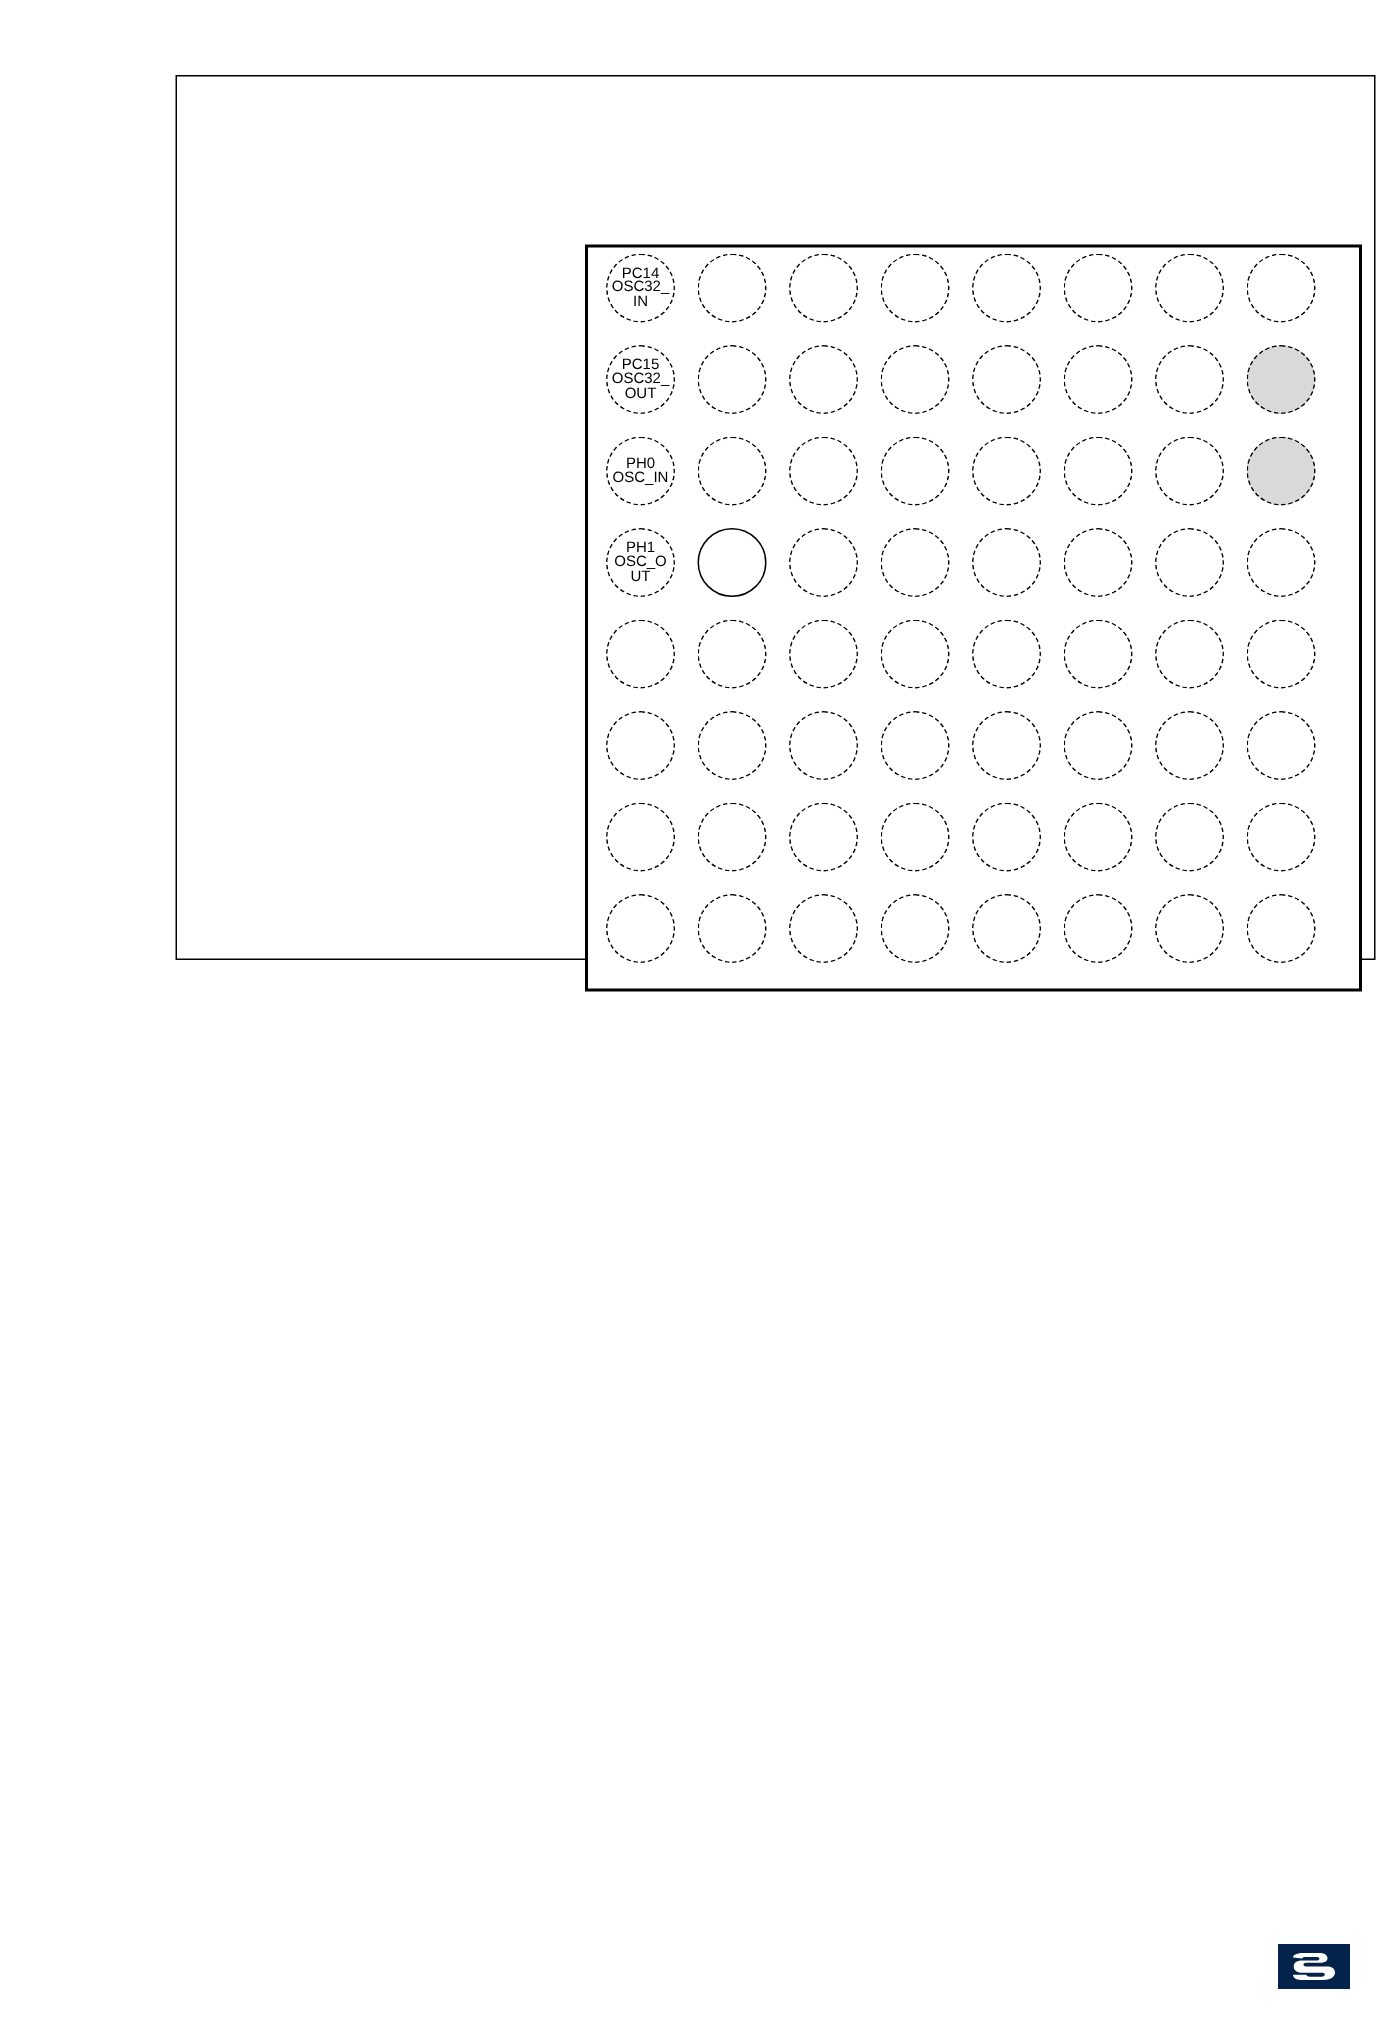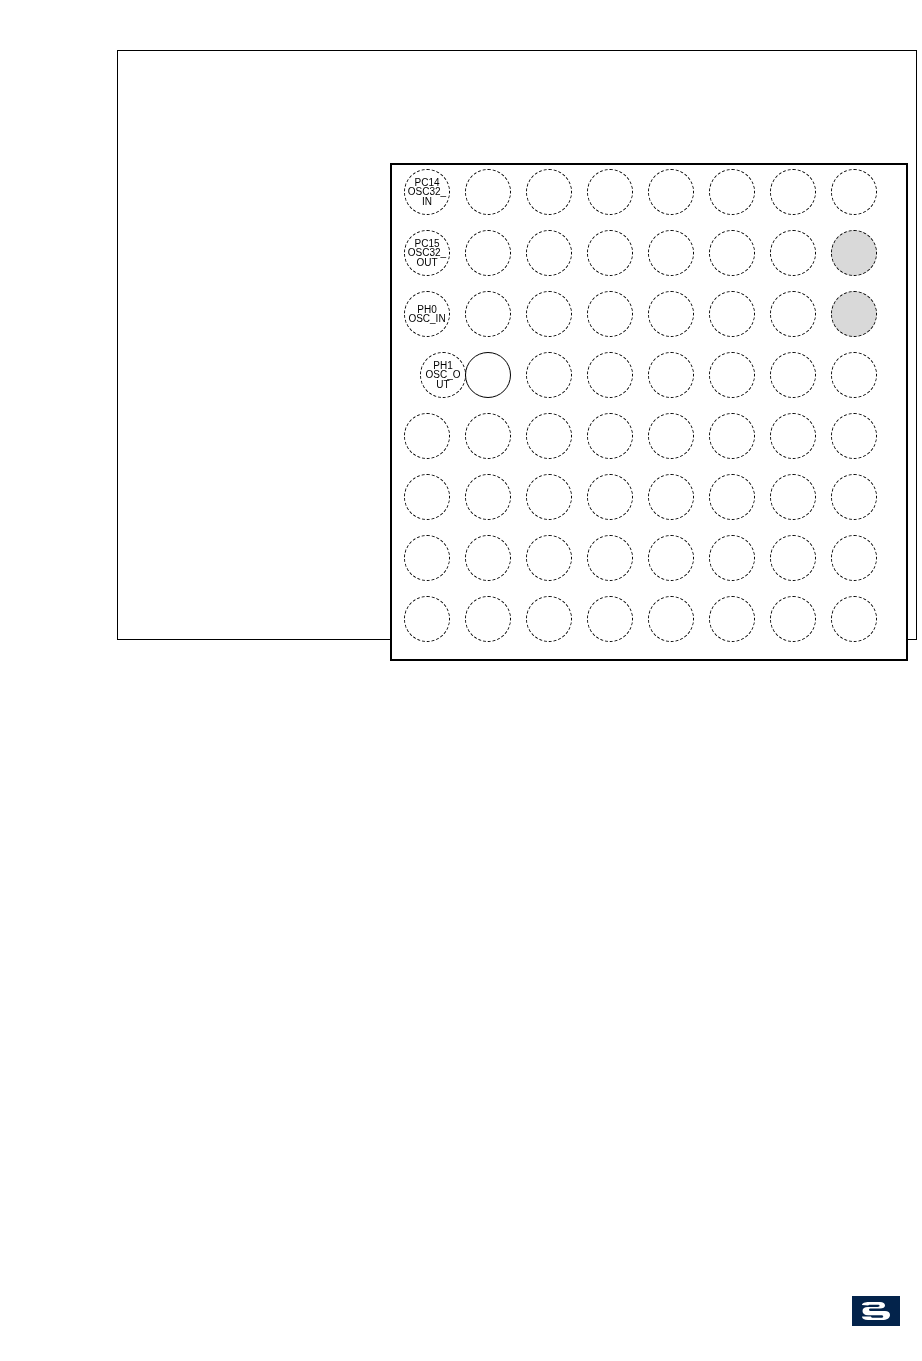--- a/index.html
+++ b/index.html
@@ -127,21 +127,21 @@
         <span class="ball-label">PH0
 OSC_IN</span>
       </div>
       <div class="ball" style="left: 61px; top: 122px;"></div>
       <div class="ball" style="left: 122px; top: 122px;"></div>
       <div class="ball" style="left: 183px; top: 122px;"></div>
       <div class="ball" style="left: 244px; top: 122px;"></div>
       <div class="ball" style="left: 305px; top: 122px;"></div>
       <div class="ball" style="left: 366px; top: 122px;"></div>
       <div class="ball filled" style="left: 427px; top: 122px;"></div>
-      <div class="ball" style="left: 16px; top: 183px;">
+      <div class="ball" style="left: 0px; top: 183px;">
         <span class="ball-label">PH1
 OSC_O
 UT</span>
       </div>
       <div class="ball solid" style="left: 61px; top: 183px;"></div>
       <div class="ball" style="left: 122px; top: 183px;"></div>
       <div class="ball" style="left: 183px; top: 183px;"></div>
       <div class="ball" style="left: 244px; top: 183px;"></div>
       <div class="ball" style="left: 305px; top: 183px;"></div>
       <div class="ball" style="left: 366px; top: 183px;"></div>

